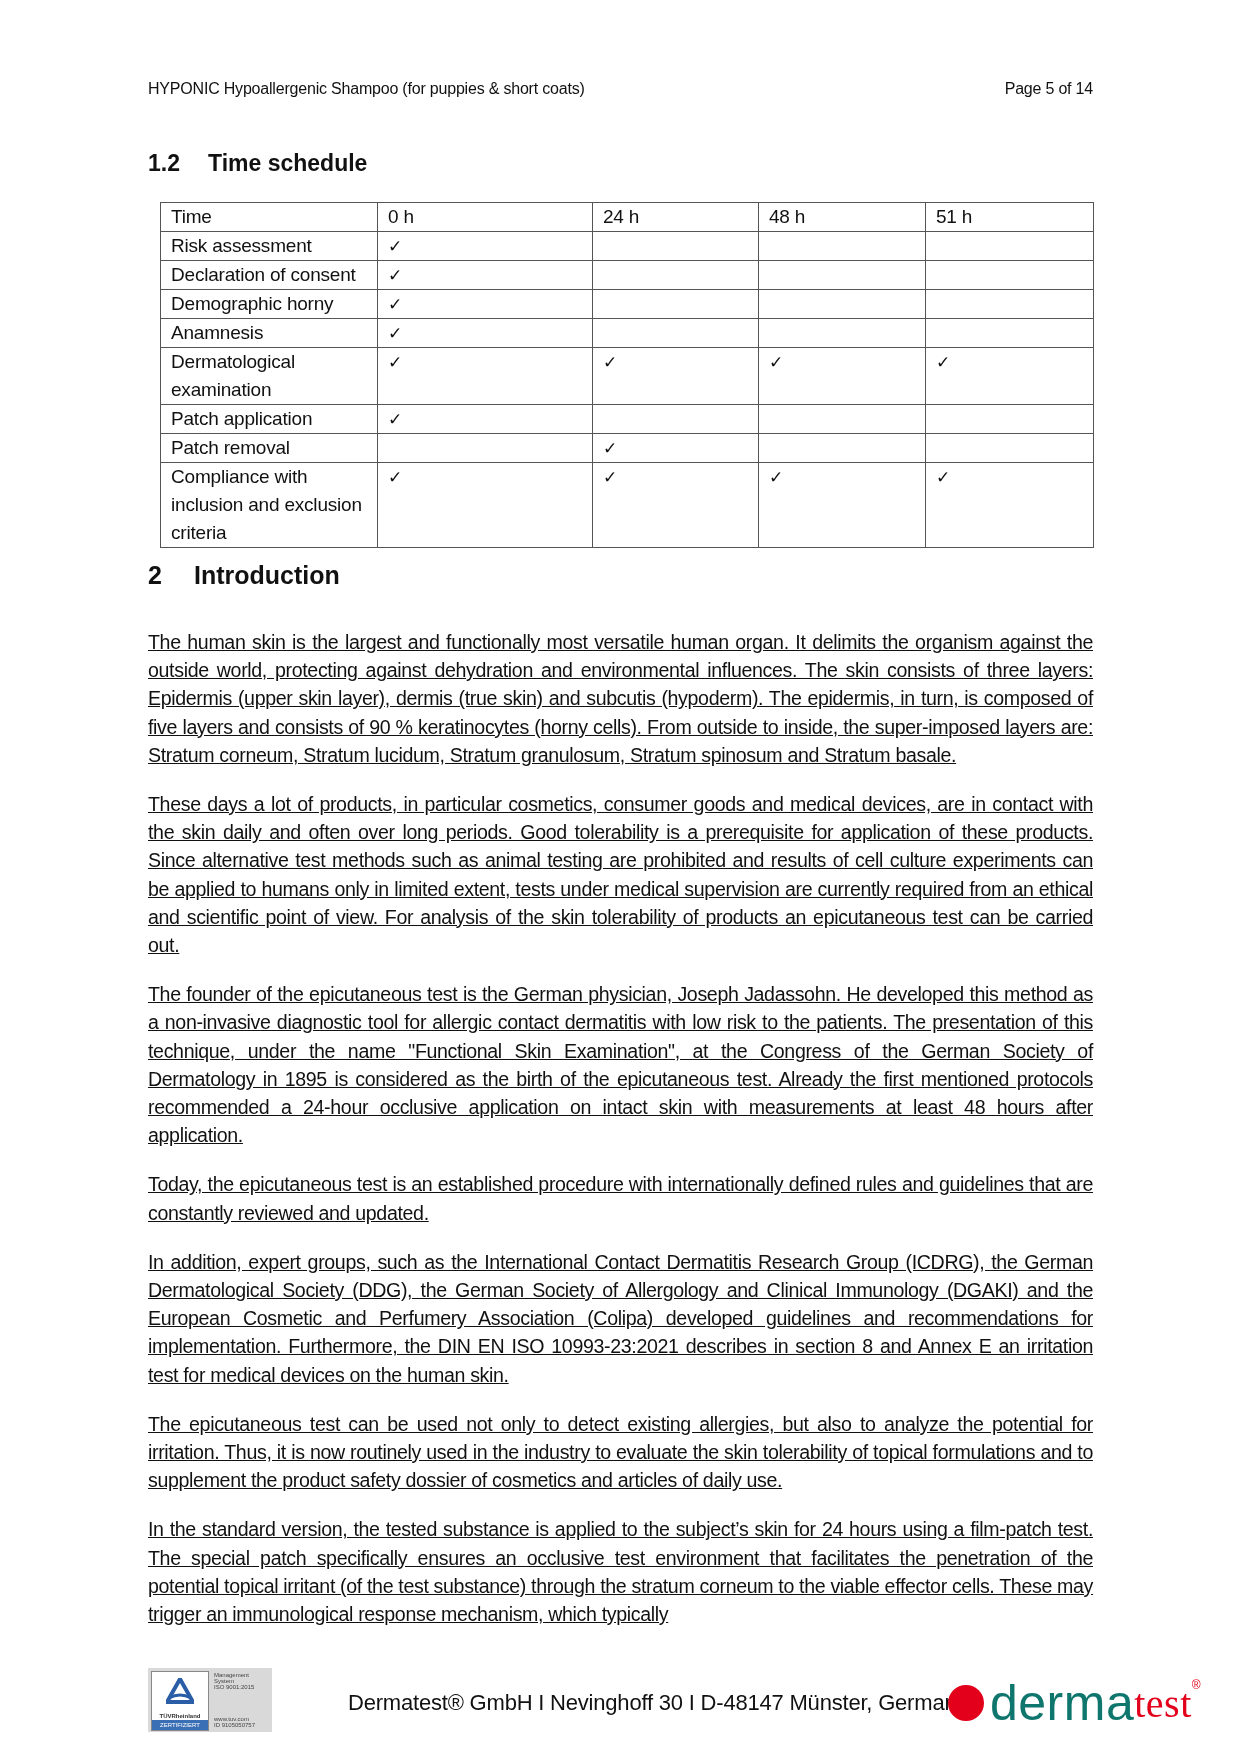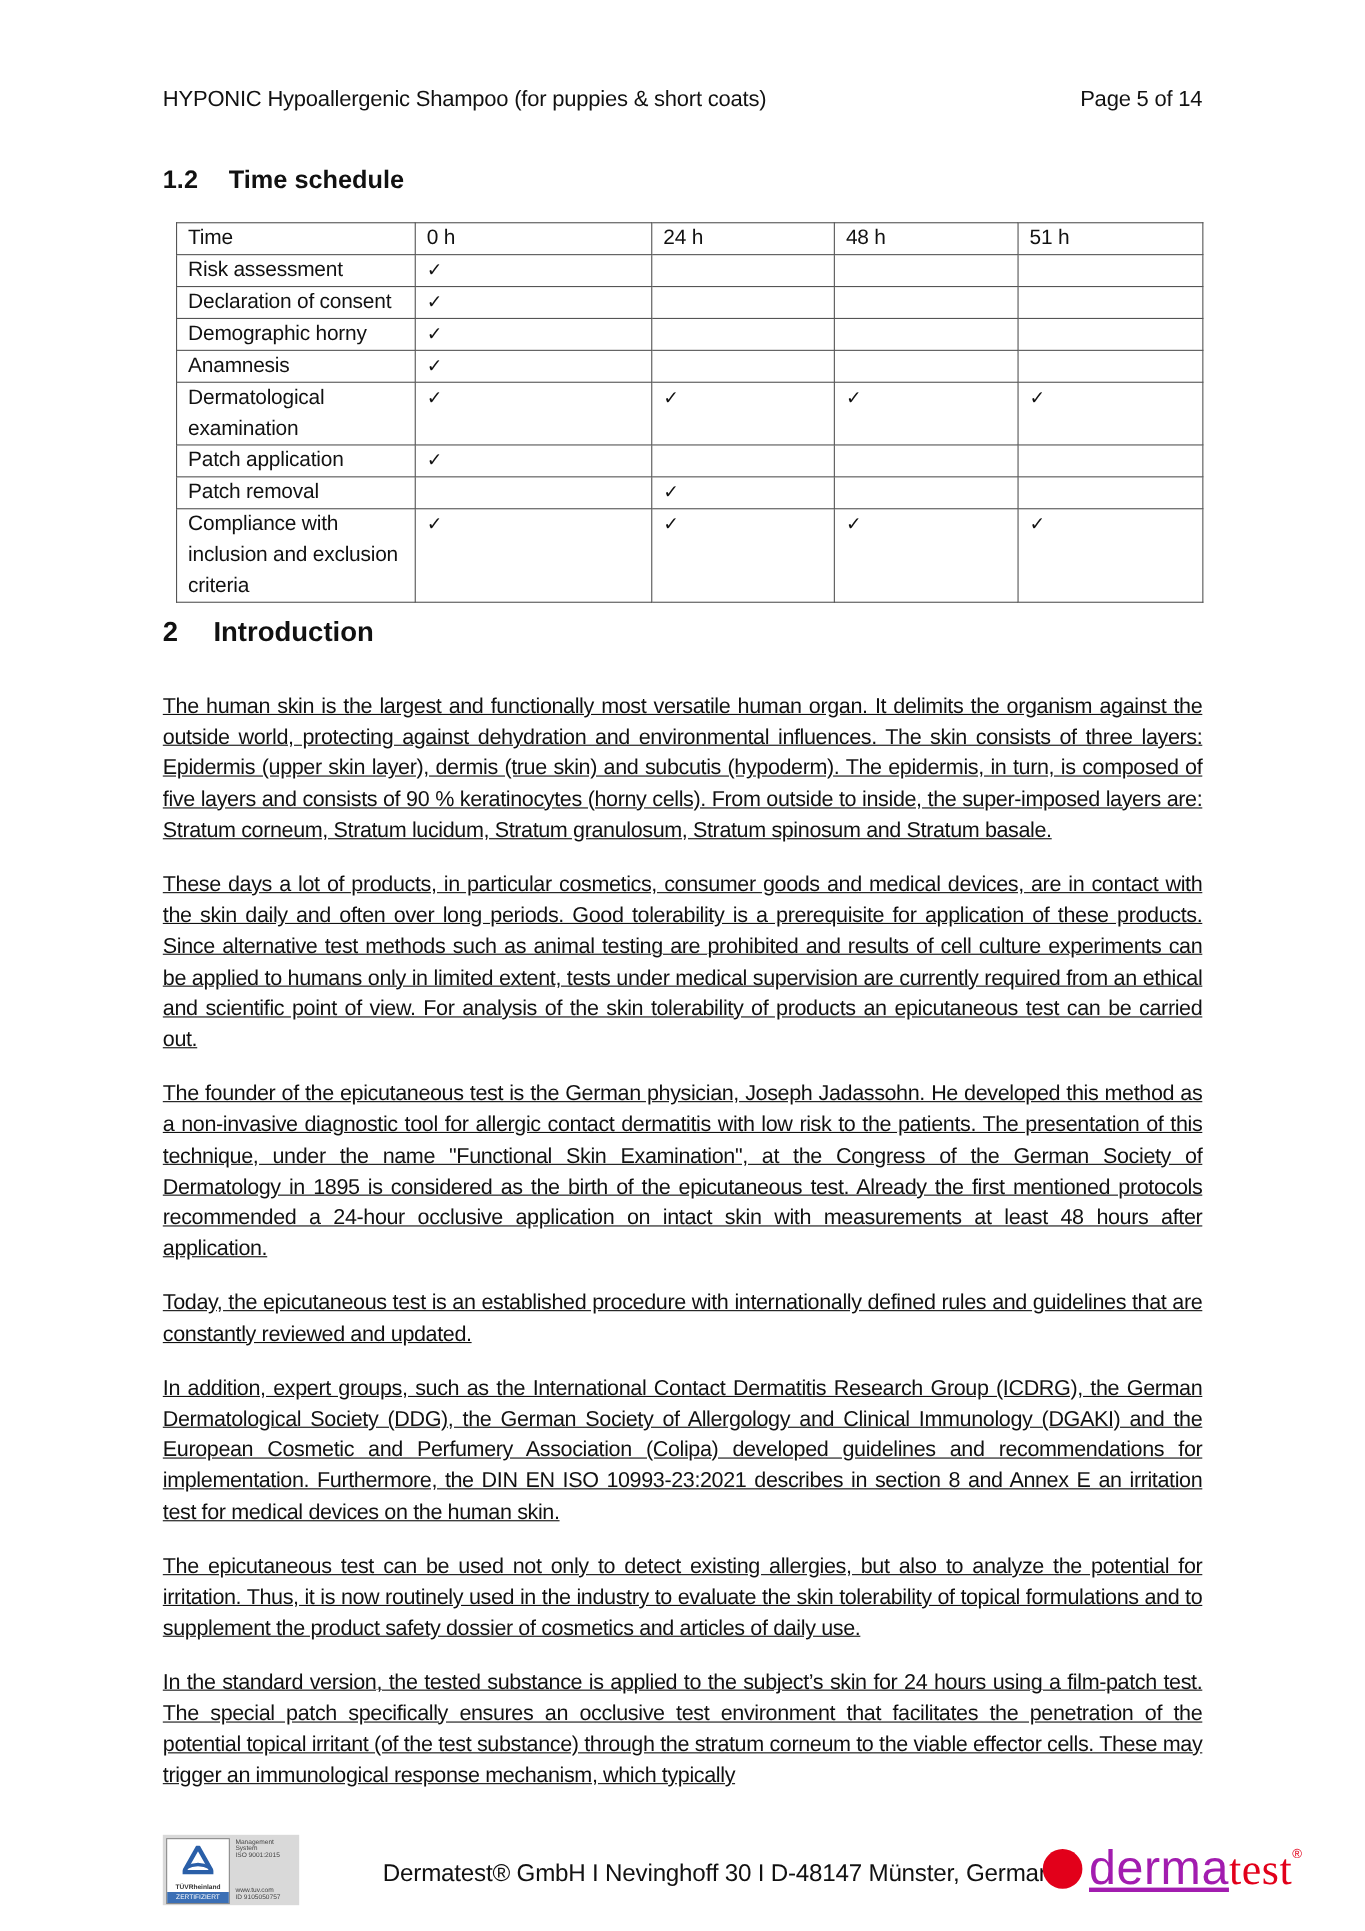--- a/index.html
+++ b/index.html
@@ -2,21 +2,21 @@
 <html><head>
 <meta charset="utf-8">
 <style>
   html, body { margin: 0; padding: 0; background: #ffffff; }
   body {
     width: 1241px; height: 1755px; position: relative; overflow: hidden;
     font-family: "Liberation Sans", "DejaVu Sans", sans-serif; color: #111;
   }
   .page-header {
     position: absolute; top: 76px; left: 148px; width: 945px; height: 26px;
-    font-size: 20px; display: flex; justify-content: space-between; align-items: flex-end;
+    font-size: 16px; display: flex; justify-content: space-between; align-items: center;
     letter-spacing: -0.2px;
   }
   .h2 {
     position: absolute; left: 148px; font-weight: bold; font-size: 23px;
     display: flex; align-items: baseline;
   }
   .h2 .num { display: inline-block; }
   .h-12 { top: 150px; }
   .h-12 .num { width: 60px; }
   .h-2 { top: 561px; font-size: 25px; }
@@ -56,21 +56,21 @@
   .tuv .badge .brand { font-size: 6px; font-weight: bold; color: #333; margin-bottom: 1px; }
   .tuv .badge .cert { width: 100%; background: #3b6fb5; color: #fff; font-size: 6px; text-align: center; padding: 2px 0; }
   .tuv .info { font-size: 6px; color: #444; padding: 4px 2px; display: flex; flex-direction: column; justify-content: space-between; }
   .footer-address {
     position: absolute; left: 200px; top: 22px; font-size: 22px; letter-spacing: -0.2px; text-align: right;
   }
   .logo {
     position: absolute; left: 800px; top: 6px; display: flex; align-items: center;
   }
   .logo .dot { width: 36px; height: 36px; border-radius: 50%; background: #e2001a; margin-right: 6px; }
-  .logo .w1 { color: #a21caf; font-size: 44px; letter-spacing: 0.5px; text-decoration: underline; }
+  .logo .w1 { color: #0f766e; font-size: 50px; letter-spacing: 0.5px; }
   .logo .w2 { color: #e2001a; font-size: 40px; letter-spacing: 0.5px; font-family: Liberation Serif, serif; }
   .logo sup { color: #e2001a; font-size: 12px; align-self: flex-start; margin-top: 4px; }
 </style>
 </head>
 <body>
 
 <div class="page-header">
   <span>HYPONIC Hypoallergenic Shampoo (for puppies &amp; short coats)</span>
   <span>Page 5 of 14</span>
 </div>

